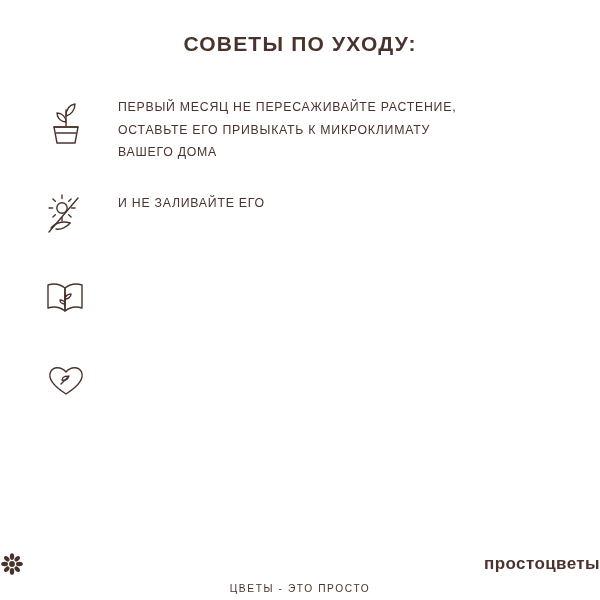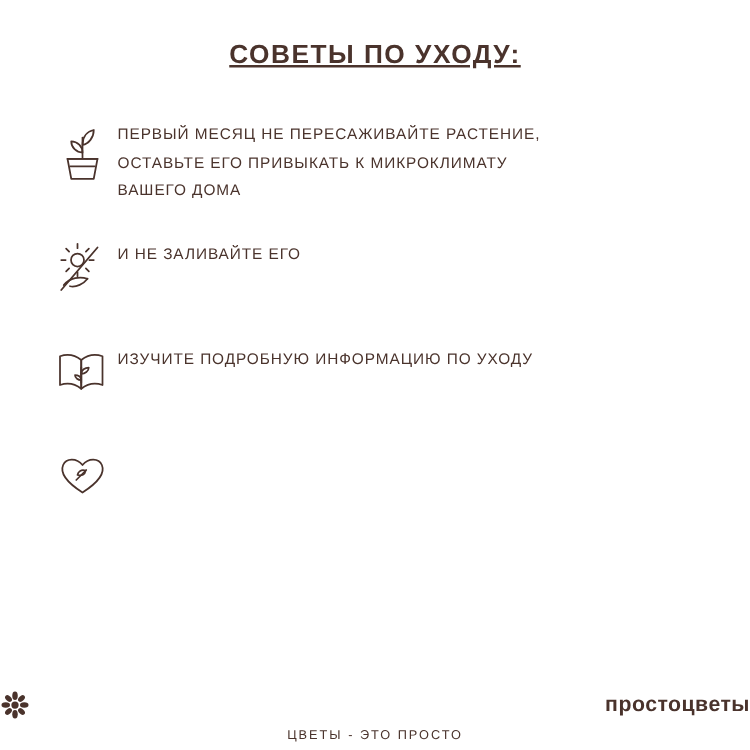--- a/index.html
+++ b/index.html
@@ -22,31 +22,31 @@
     padding: 0;
   }
   .title {
     text-align: center;
     font-size: 21px;
     font-weight: bold;
     letter-spacing: 1.2px;
     color: #4a332c;
     margin-top: 32px;
     text-transform: uppercase;
-    text-decoration: underline;
   }
   .tips {
     margin-top: 38px;
     padding-left: 38px;
     padding-right: 30px;
   }
   .tip {
     display: flex;
     align-items: flex-start;
     margin-bottom: 26px;
+    gap: 24px;
   }
   .tip-icon {
     width: 56px;
     min-width: 56px;
     height: 56px;
     display: flex;
     align-items: flex-start;
     justify-content: center;
     padding-top: 2px;
   }
@@ -144,21 +144,20 @@
       <div class="tip-icon">
         <svg width="46" height="44" viewBox="0 0 46 44" fill="none" stroke="#4a332c" stroke-width="1.4" stroke-linecap="round" stroke-linejoin="round">
           <path d="M5 9 C11 7, 17 8, 22 12 L22 35 C17 31, 11 30, 5 32 Z"></path>
           <path d="M39 9 C33 7, 27 8, 22 12 L22 35 C27 31, 33 30, 39 32 Z"></path>
           <path d="M22 18 L22 30"></path>
           <path d="M22 23 C22 20, 25 18, 28 18 C28 21, 25 23, 22 23 Z"></path>
           <path d="M22 28 C22 25.5, 19.5 24, 17 24 C17 26.5, 19.5 28, 22 28 Z"></path>
         </svg>
       </div>
       <div class="tip-text">
-        <span class="line">ИЗУЧИТЕ ПОДРОБНУЮ ИНФОРМАЦИЮ ПО УХОДУ</span>
       </div>
     </div>
 
     <div class="tip">
       <div class="tip-icon">
         <svg width="44" height="40" viewBox="0 0 44 40" fill="none" stroke="#4a332c" stroke-width="1.4" stroke-linecap="round" stroke-linejoin="round">
           <path d="M22 34 C8 25, 4 18, 6.5 12 C9 6.5, 17 6, 22 12 C27 6, 35 6.5, 37.5 12 C40 18, 36 25, 22 34 Z"></path>
           <path d="M17 24 L25 16"></path>
           <path d="M24.5 16.5 C21 15.5, 18.5 17, 18 20 C21.5 21, 24 19.5, 24.5 16.5 Z"></path>
         </svg>

